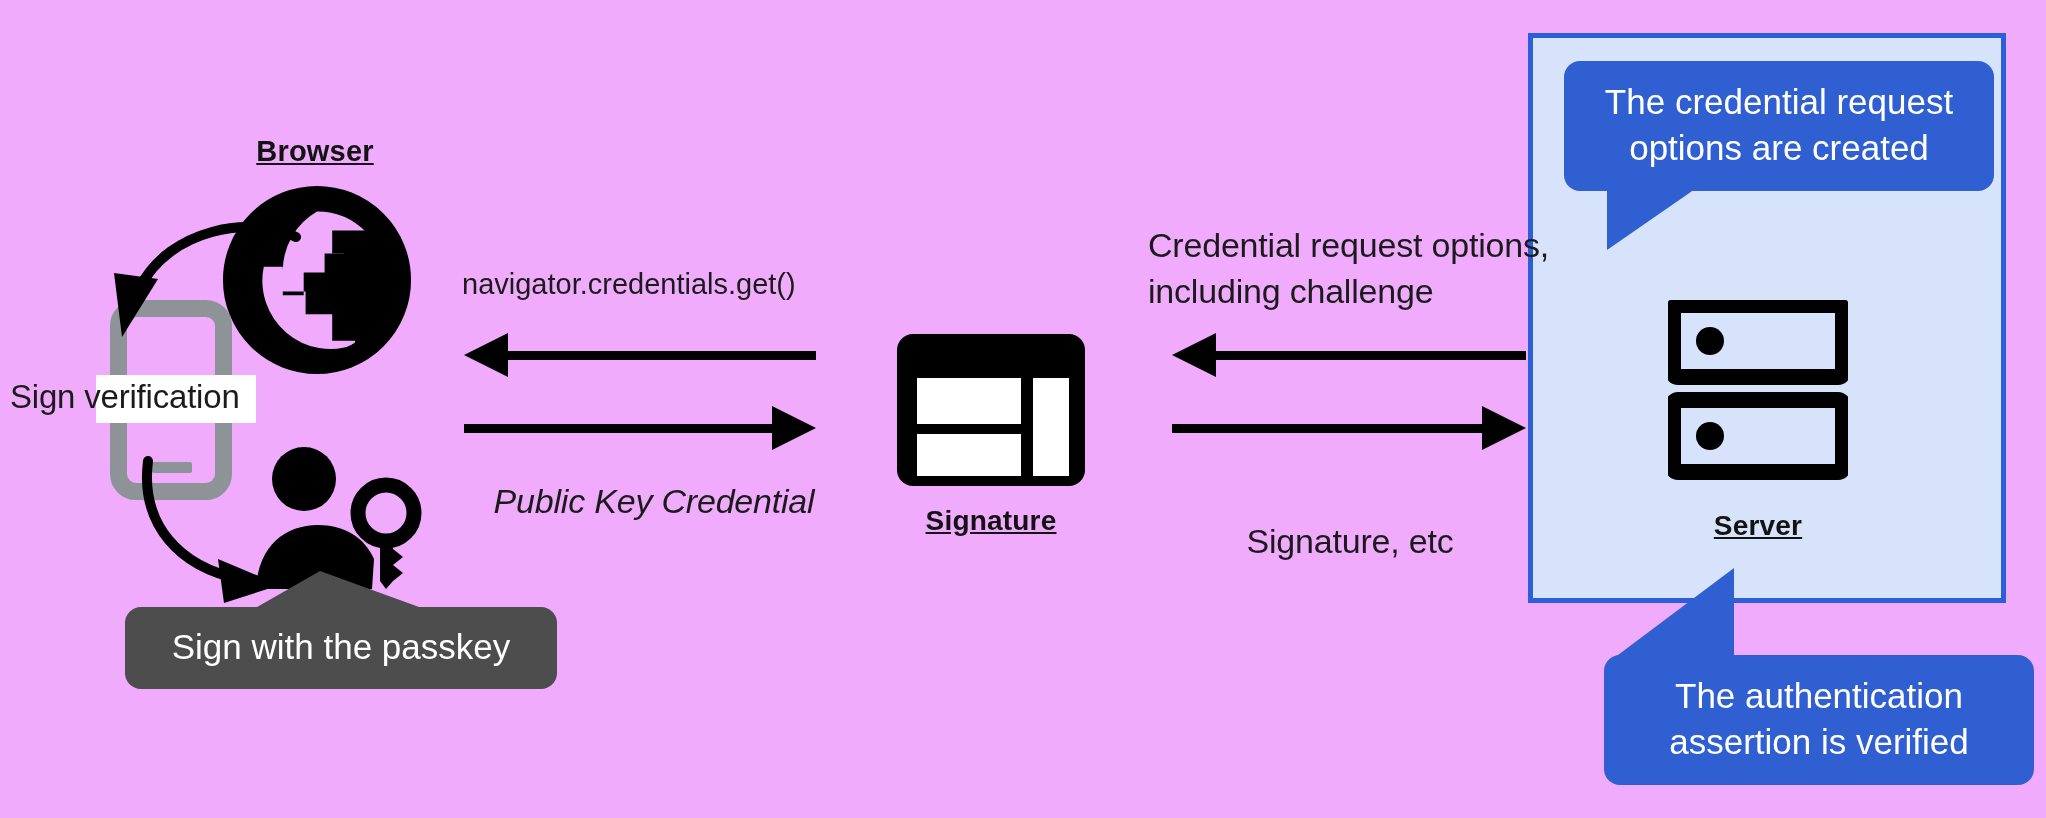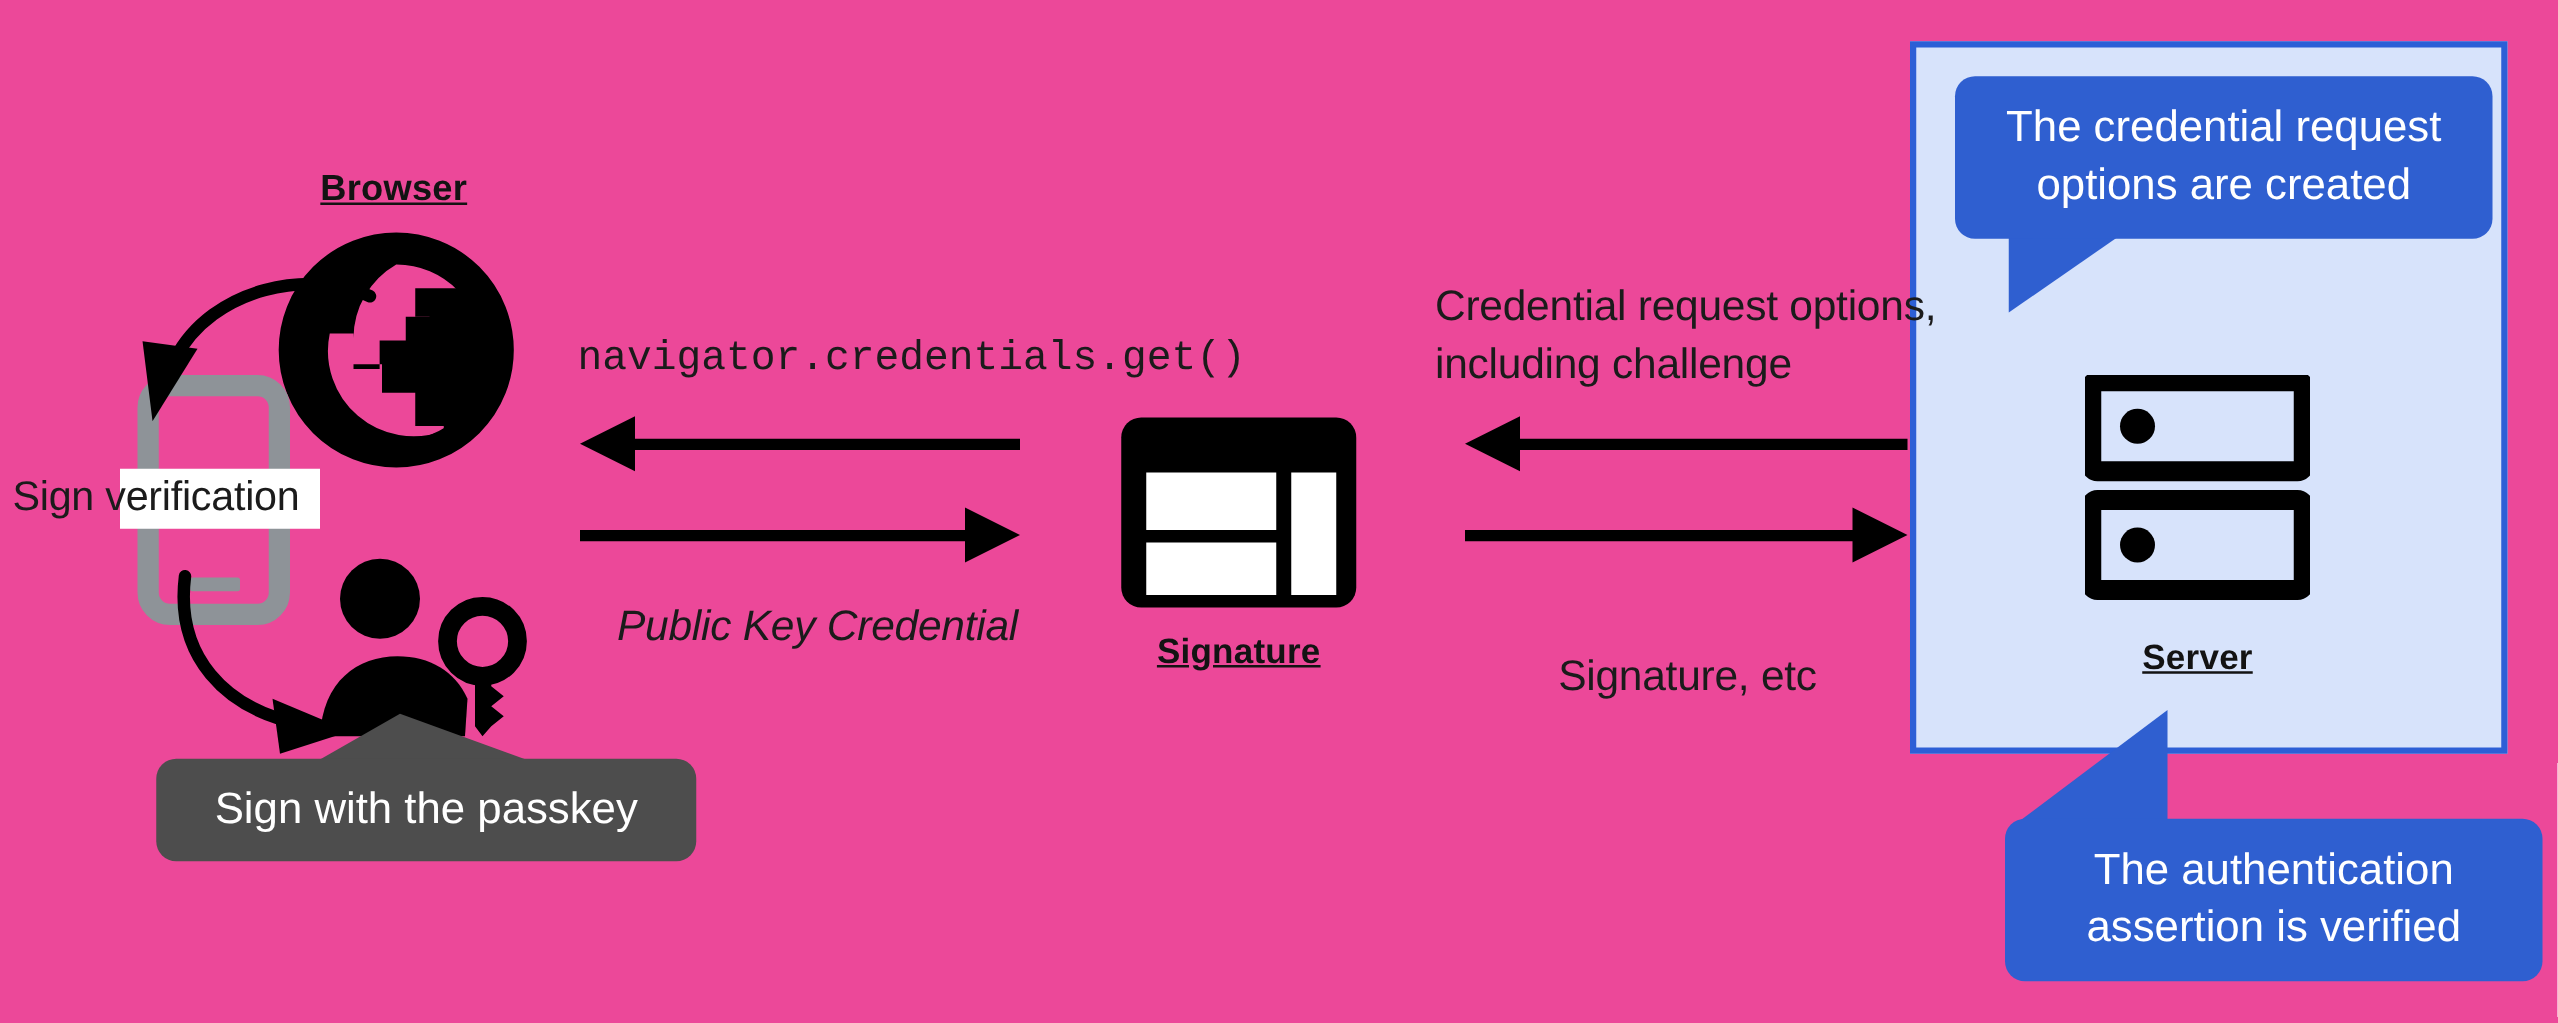--- a/index.html
+++ b/index.html
@@ -7,21 +7,21 @@
     padding: 0;
     background: #ffffff;
   }
   body {
     font-family: "Liberation Sans", sans-serif;
   }
   #stage {
     position: relative;
     width: 2046px;
     height: 818px;
-    background: #ec4899;
+    background: #f0abfc;
     overflow: hidden;
   }
   .abs { position: absolute; }
 
   
   .label {
     font-family: "Liberation Sans", sans-serif;
     color: #1b1b1b;
     font-size: 34px;
     line-height: 46px;
@@ -31,23 +31,23 @@
   .label-bold {
     font-family: "Liberation Sans", sans-serif;
     color: #131313;
     font-size: 28px;
     font-weight: bold;
     letter-spacing: 0.2px;
     text-align: center;
     text-decoration: underline;
   }
   .mono {
-    font-family: Liberation Mono, monospace;
+    font-family: Liberation Sans, sans-serif;
     color: #1b1b1b;
-    font-size: 33px;
+    font-size: 29px;
     letter-spacing: 0px;
     white-space: pre;
   }
 
   
   #server-panel {
     left: 1528px;
     top: 33px;
     width: 478px;
     height: 570px;

